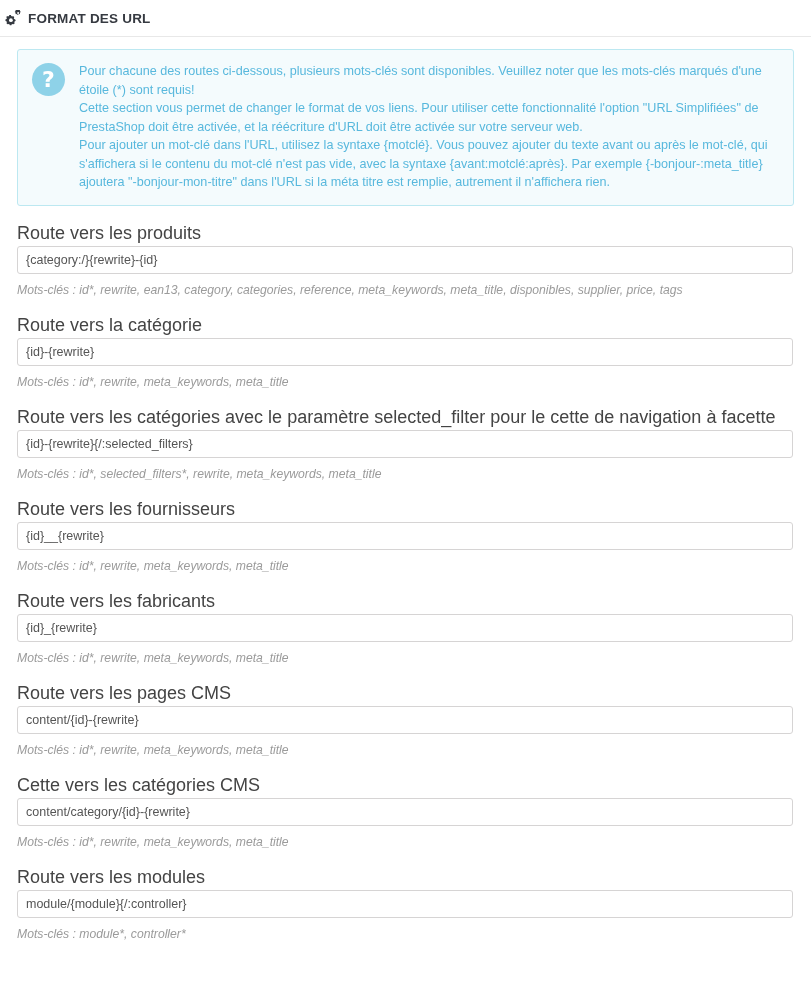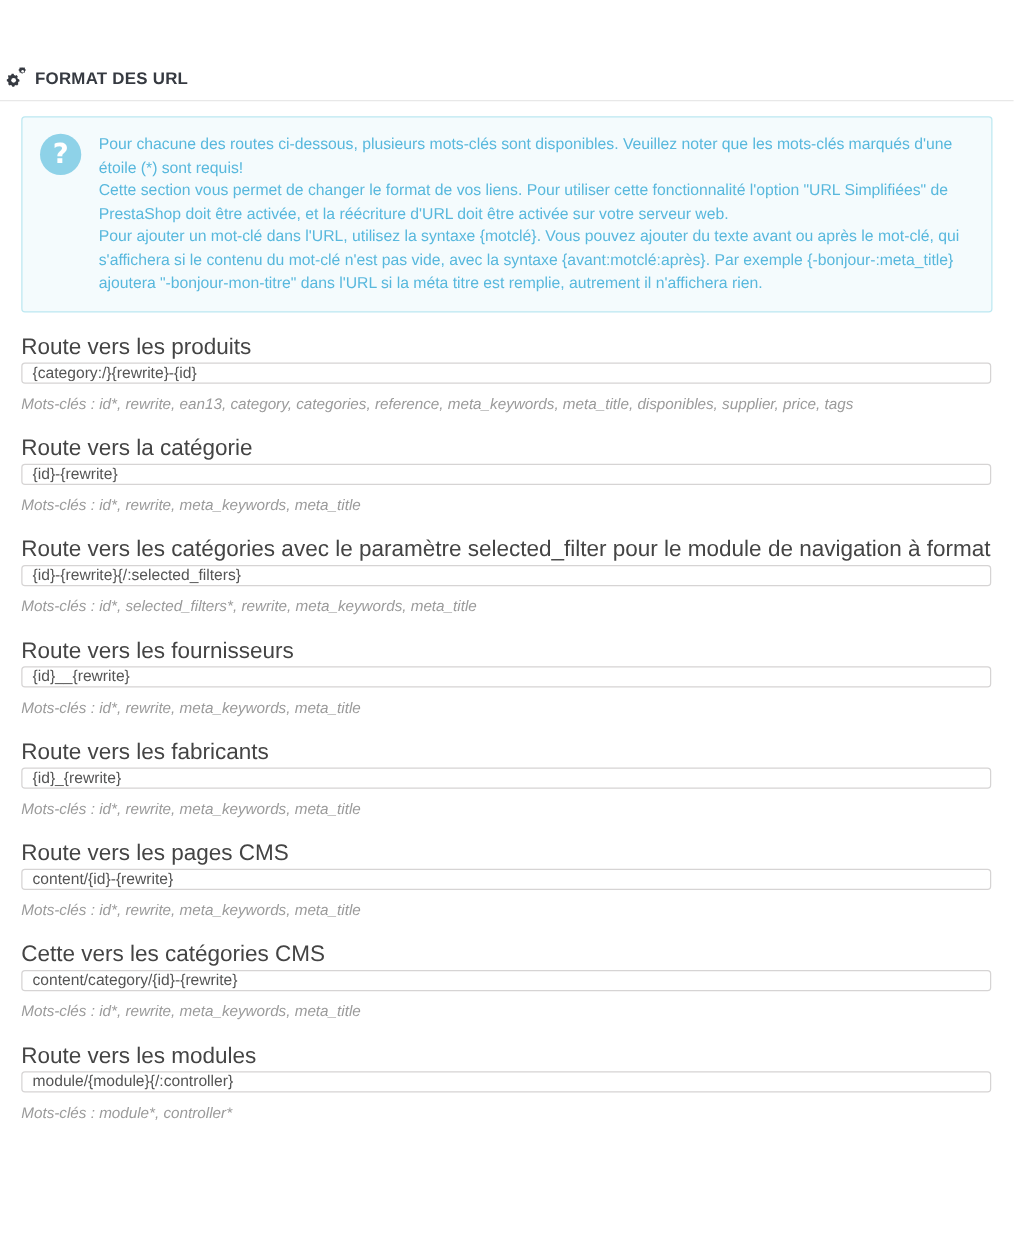--- a/index.html
+++ b/index.html
@@ -17,21 +17,20 @@
 
   
   .panel-heading {
     height: 37px;
     box-sizing: border-box;
     border-bottom: 1px solid #e8e8e8;
     display: flex;
     align-items: center;
     padding: 0 0 0 4px;
     background: #fff;
-    margin-top: 44px;
   }
   .panel-heading .cogs-icon {
     width: 19px;
     height: 16px;
     display: inline-block;
     position: relative;
     margin-right: 5px;
     flex: 0 0 auto;
   }
   .panel-heading .cogs-icon svg { display: block; }
@@ -89,21 +88,21 @@
     display: block;
     font-size: 18px;
     color: #444;
     margin-bottom: 5px;
     line-height: 16px;
   }
   .form-control {
     display: block;
     box-sizing: border-box;
     width: 776px;
-    height: 17px;
+    height: 28px;
     padding: 3px 8px;
     font-size: 12.5px;
     font-family: "Liberation Sans", sans-serif;
     color: #555;
     background: #ffffff;
     border: 1px solid #d6d4d4;
     border-radius: 3px;
     outline: none;
   }
   .help-block {
@@ -151,21 +150,21 @@
       <span class="help-block">Mots-clés : id*, rewrite, ean13, category, categories, reference, meta_keywords, meta_title, disponibles, supplier, price, tags</span>
     </div>
 
     <div class="form-group">
       <label class="form-label">Route vers la catégorie</label>
       <input class="form-control" type="text" value="{id}-{rewrite}" style="">
       <span class="help-block">Mots-clés : id*, rewrite, meta_keywords, meta_title</span>
     </div>
 
     <div class="form-group">
-      <label class="form-label">Route vers les catégories avec le paramètre selected_filter pour le module de navigation à format</label>
+      <label class="form-label">Route vers les catégories avec le paramètre selected_filter pour le cette de navigation à facette</label>
       <input class="form-control" type="text" value="{id}-{rewrite}{/:selected_filters}" style="">
       <span class="help-block">Mots-clés : id*, selected_filters*, rewrite, meta_keywords, meta_title</span>
     </div>
 
     <div class="form-group">
       <label class="form-label">Route vers les fournisseurs</label>
       <input class="form-control" type="text" value="{id}__{rewrite}" style="">
       <span class="help-block">Mots-clés : id*, rewrite, meta_keywords, meta_title</span>
     </div>
 

